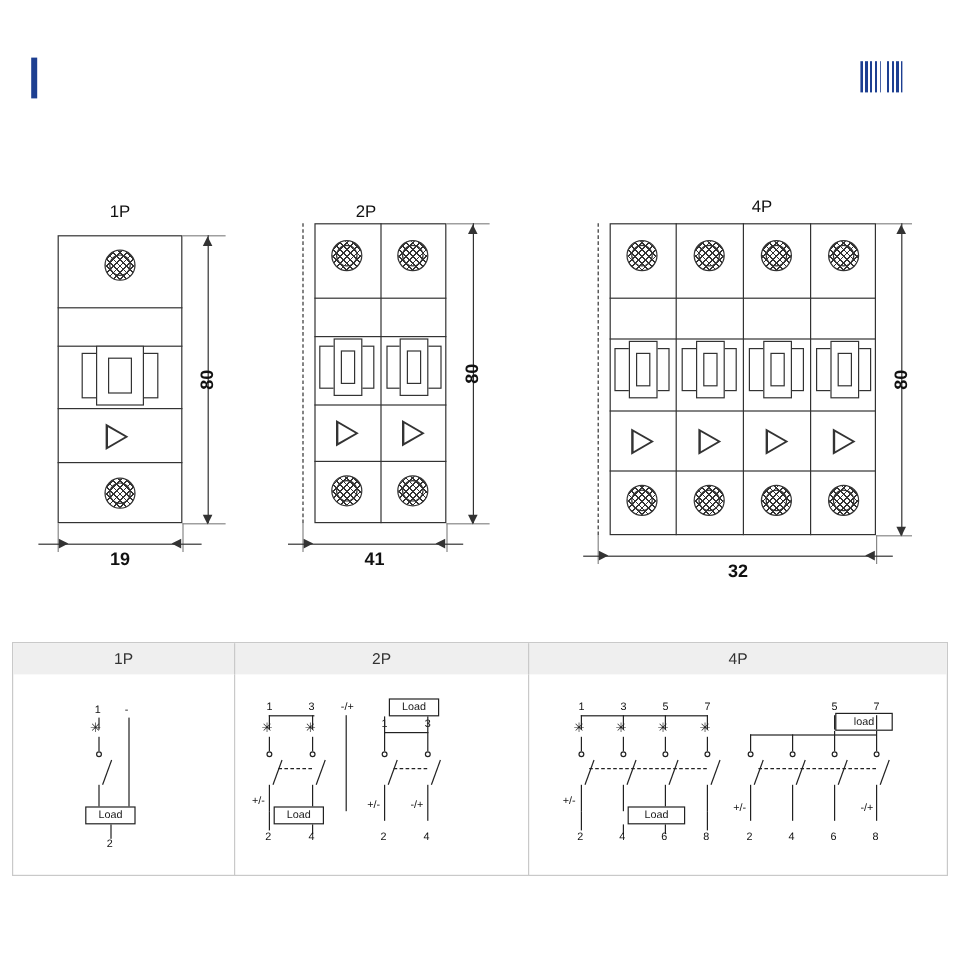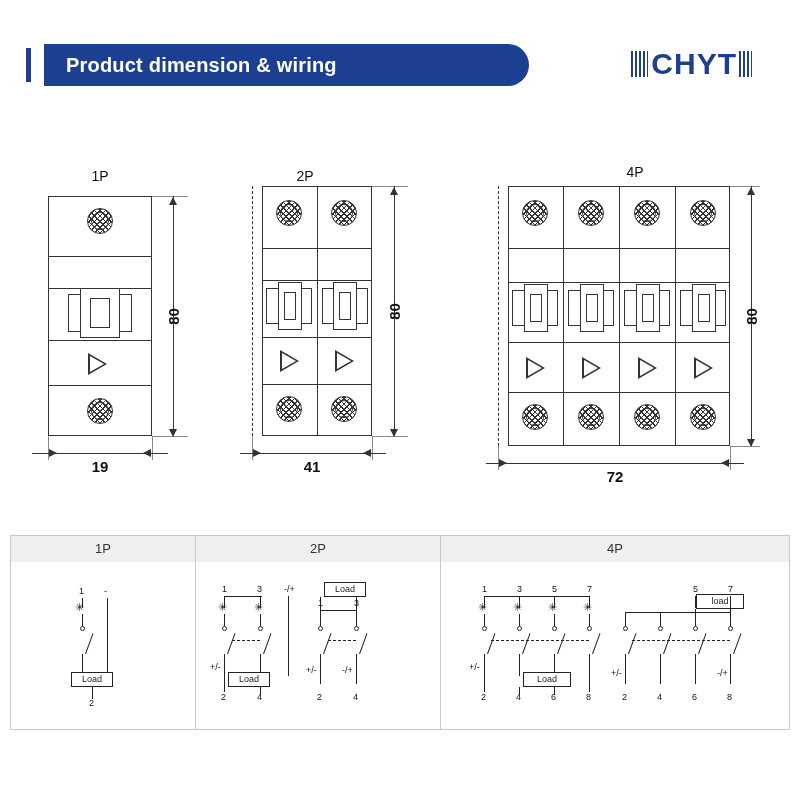--- a/index.html
+++ b/index.html
@@ -300,26 +300,22 @@
     position: absolute;
     height: 0;
     border-top: 1px dashed #222;
   }
 </style>
 </head>
 <body>
 
 <div class="header">
   <div class="header-tick"></div>
-  <div class="header-bar">
-    <span class="header-title">Product dimension &amp; wiring</span>
-  </div>
   <div class="logo">
     <span class="logo-bars"></span>
-    <span class="logo-text">CHYT</span>
     <span class="logo-bars-right"></span>
   </div>
 </div>
 
 <div class="dims">
 
   <div class="dim-block">
     <div class="dim-label" style="left:70px; top:28px; width:60px;">1P</div>
     <div class="body-outline" style="left:48px; top:56px; width:104px; height:240px;"></div>
 
@@ -438,21 +434,21 @@
     <div class="dimline-v" style="left:751px; top:46px; height:260px;"></div>
     <div class="arrow-u" style="left:747px; top:47px;"></div>
     <div class="arrow-d" style="left:747px; top:299px;"></div>
     <div class="dim-val-v" style="left:734px; top:168px; width:34px; text-align:center;">80</div>
 
     <div class="ext-line-v" style="left:498px; top:306px; height:24px;"></div>
     <div class="ext-line-v" style="left:730px; top:306px; height:24px;"></div>
     <div class="dimline-h" style="left:486px; top:323px; width:258px;"></div>
     <div class="arrow-r" style="left:499px; top:319px;"></div>
     <div class="arrow-l" style="left:721px; top:319px;"></div>
-    <div class="dim-val-h" style="left:585px; top:328px; width:60px;">72</div>
+    <div class="dim-val-h" style="left:585px; top:328px; width:60px;">32</div>
   </div>
 </div>
 
 <div class="wiring">
   <div class="wrow-head">
     <div class="whead-cell" style="width:185px;">1P</div>
     <div class="whead-cell" style="width:245px;">2P</div>
     <div class="whead-cell" style="width:348px;">4P</div>
   </div>
 

